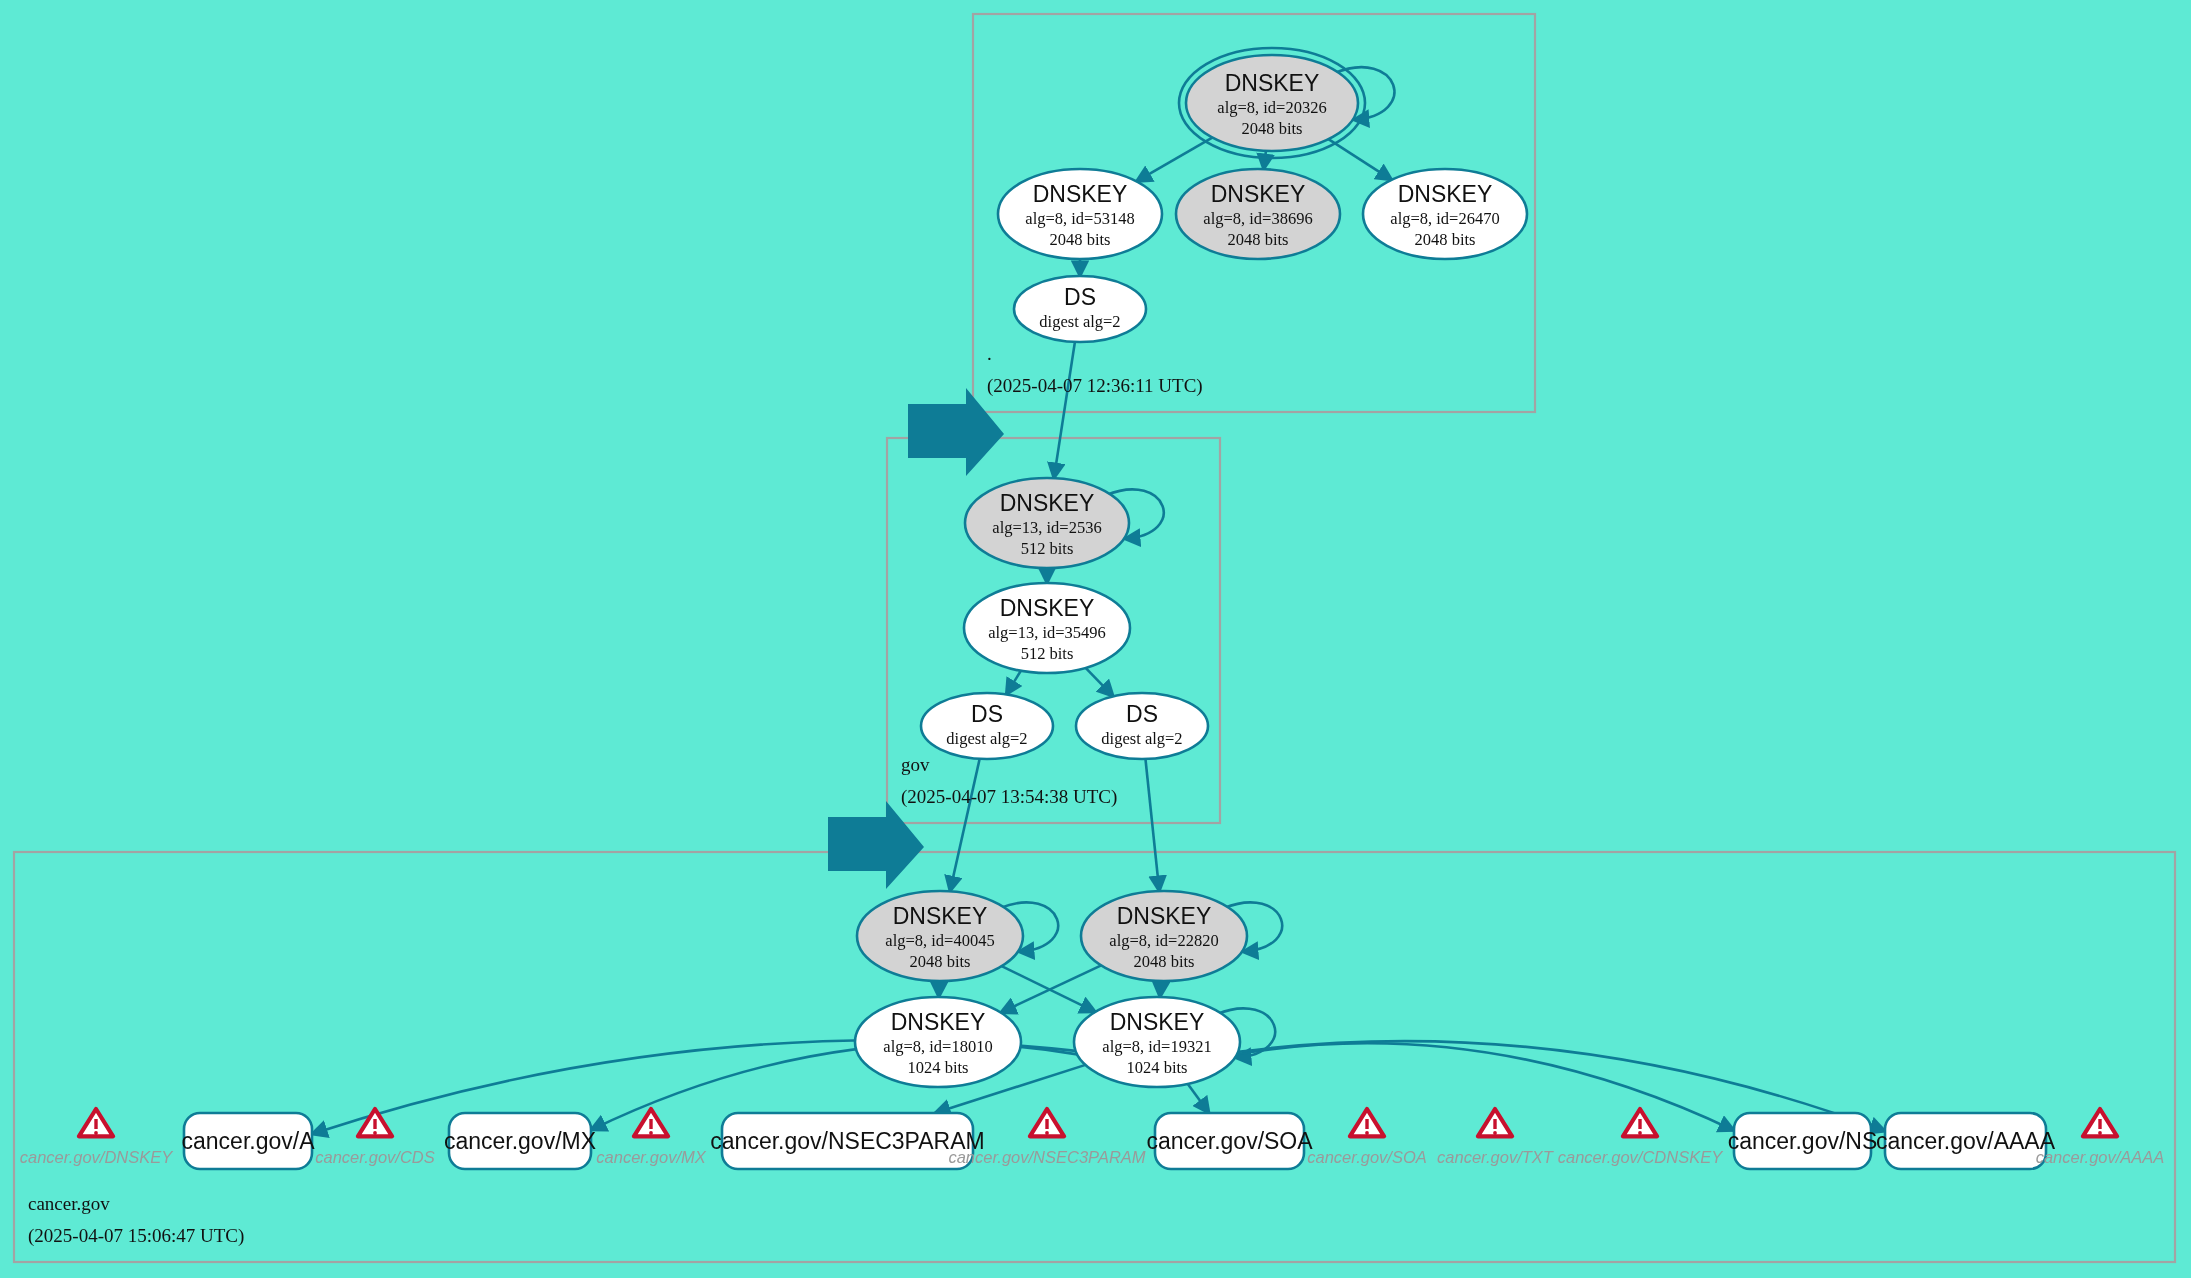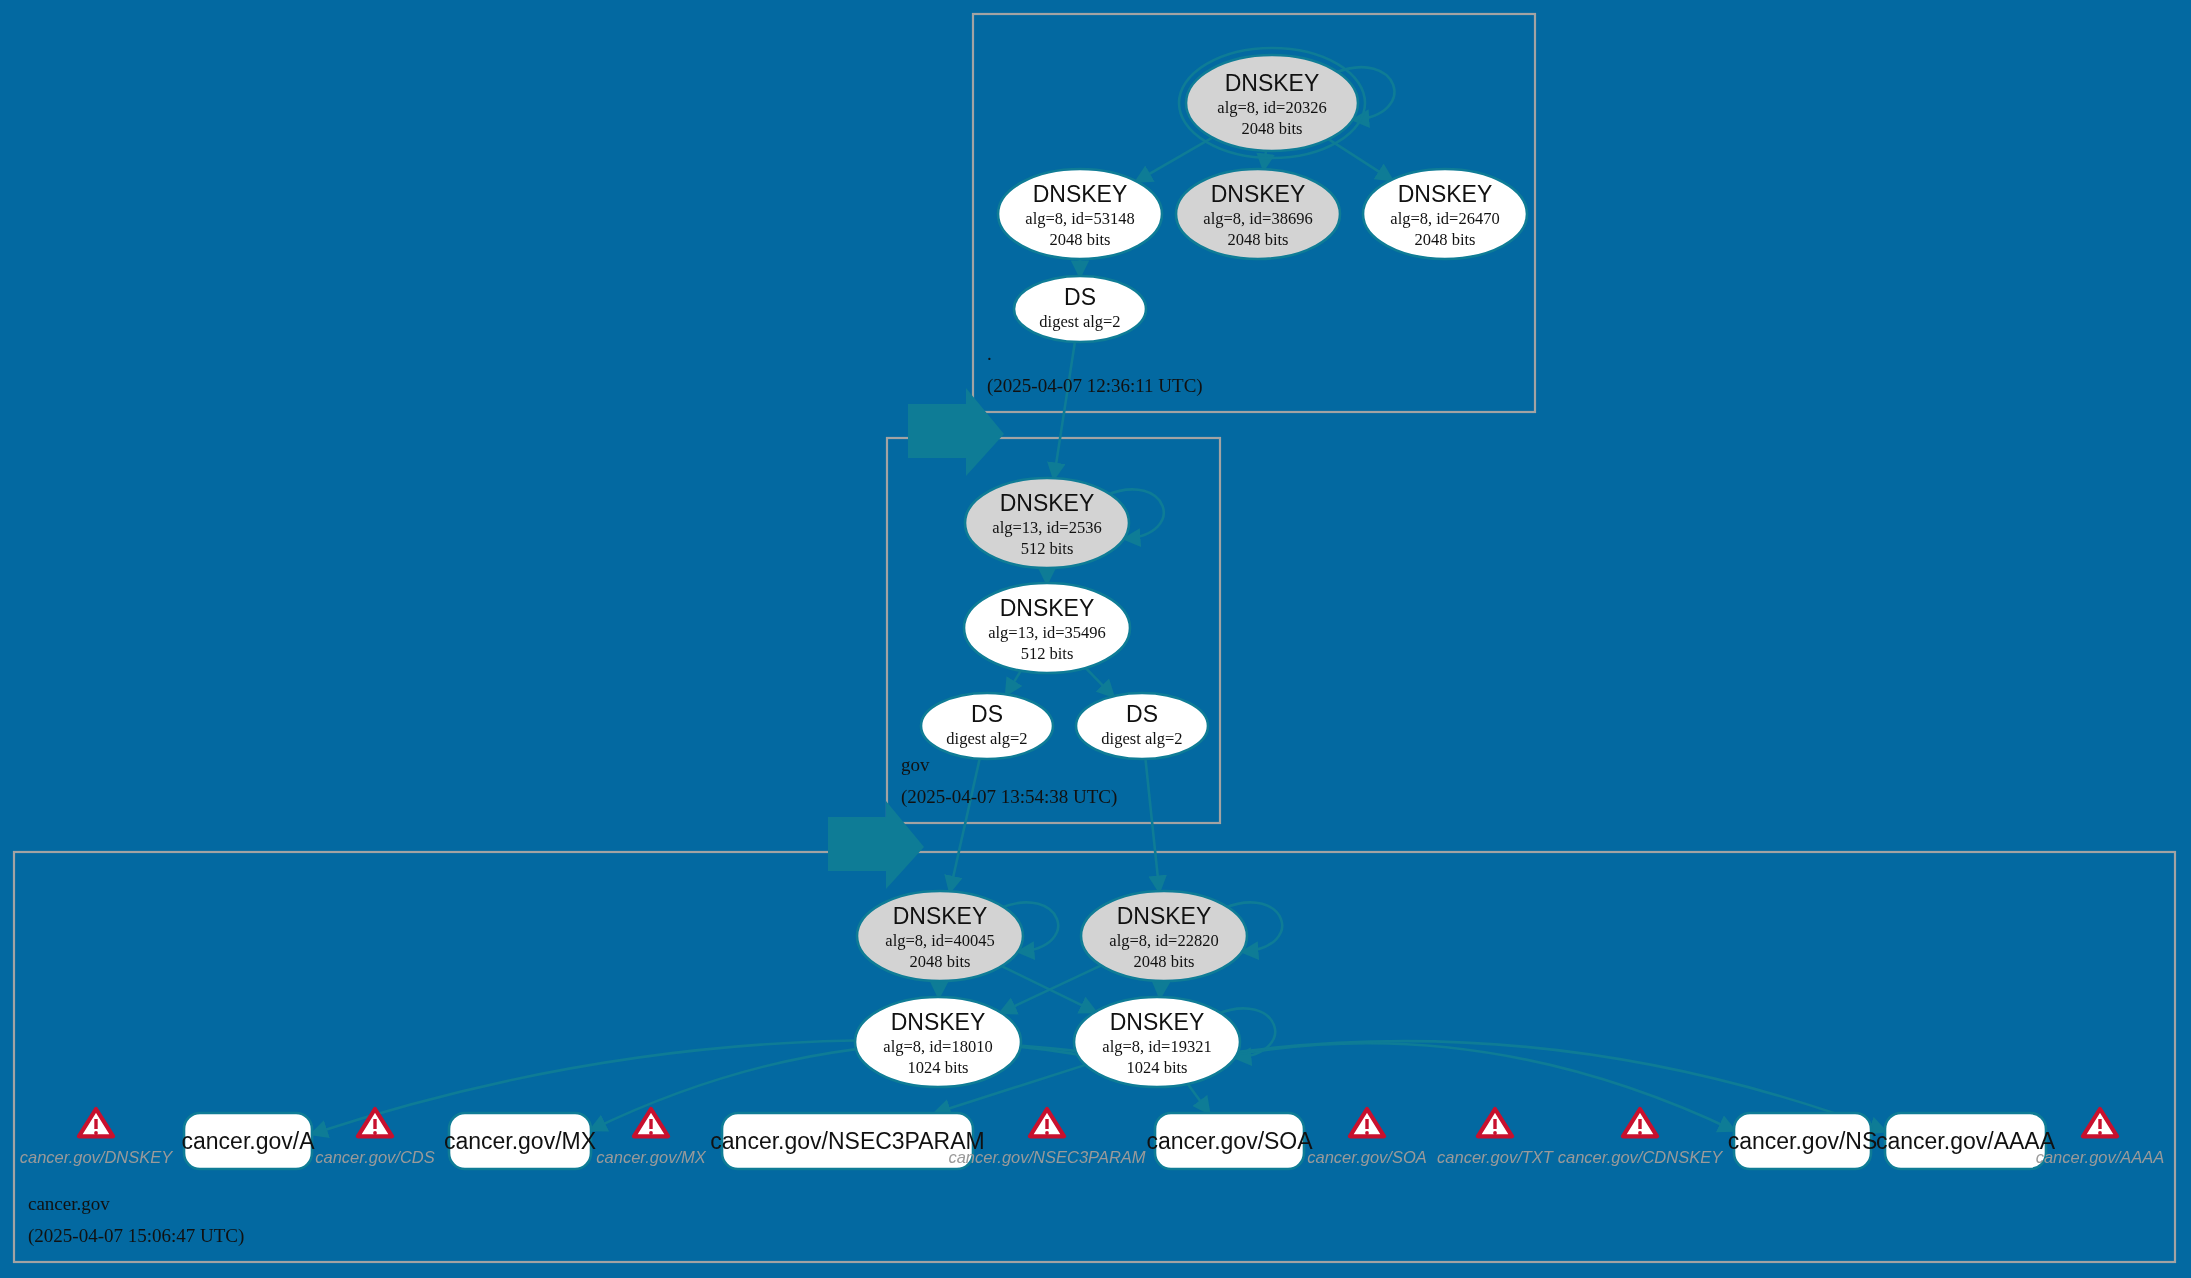--- a/index.html
+++ b/index.html
@@ -1,16 +1,16 @@
 <!DOCTYPE html>
 <html><head>
 <meta charset="utf-8">
 <style>
   html,body{margin:0;padding:0;background:#ffffff;}
-  #stage{position:relative;width:2191px;height:1278px;background:#0369a1;
+  #stage{position:relative;width:2191px;height:1278px;background:#5eead4;
          font-family:"Liberation Sans", sans-serif;overflow:hidden;}
   svg#graph{position:absolute;left:0;top:0;width:2191px;height:1278px;}
 
   .zone-rect{fill:none;stroke:#a3a3a3;stroke-width:2.2;}
   .node-ell{fill:#ffffff;stroke:#0e7c96;stroke-width:2.6;}
   .node-ell.sep{fill:#d3d3d3;}
   .node-ell.ksk-outer{fill:none;stroke:#0e7c96;stroke-width:2.6;}
   .rr-box{fill:#ffffff;stroke:#0e7c96;stroke-width:2.6;}
   .edge{fill:none;stroke:#0e7c96;stroke-width:2.6;}
   .edge-thick{fill:#0e7c96;stroke:none;}

